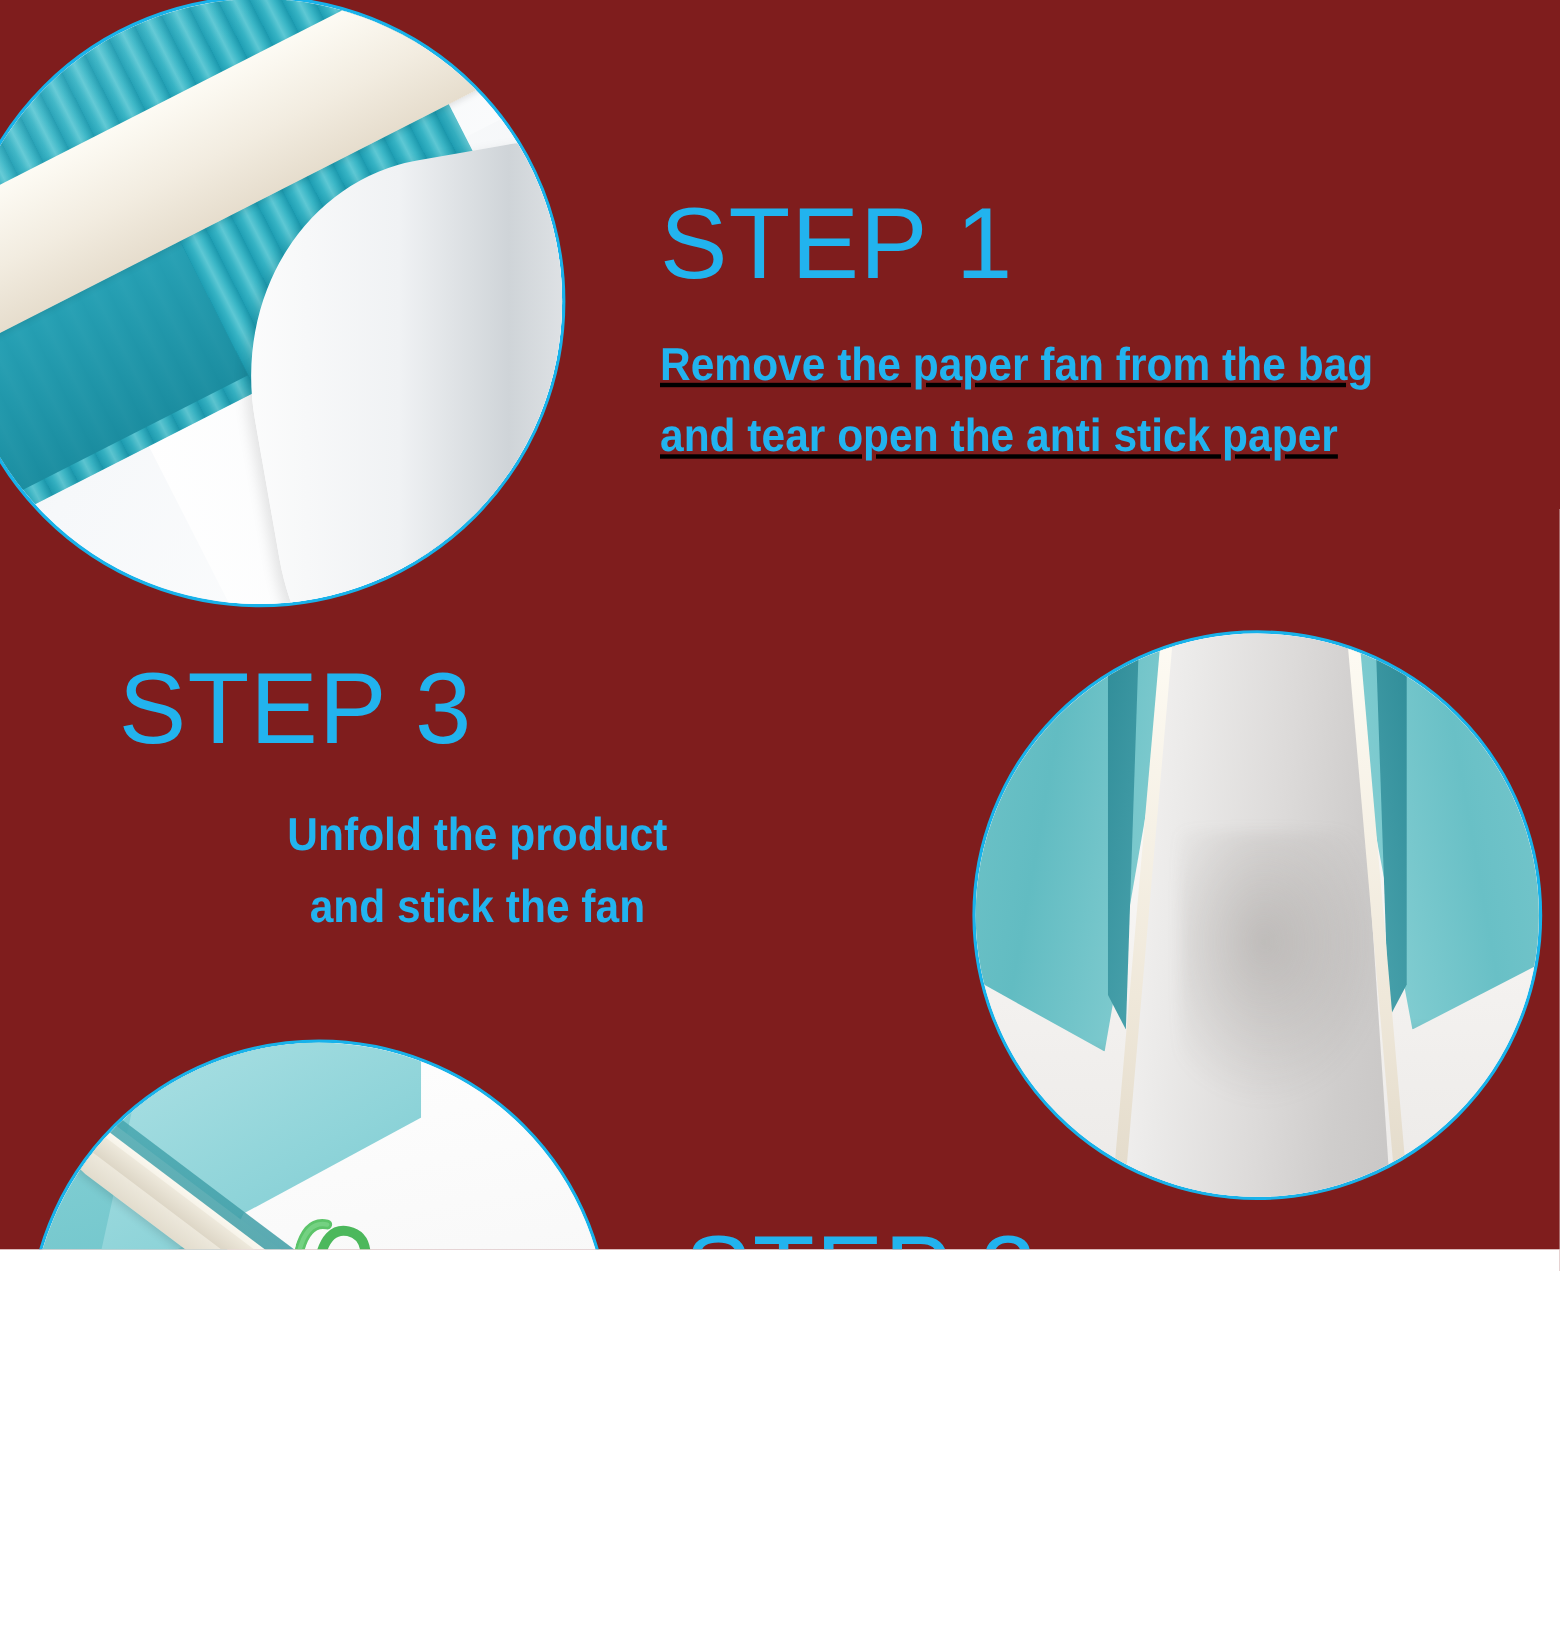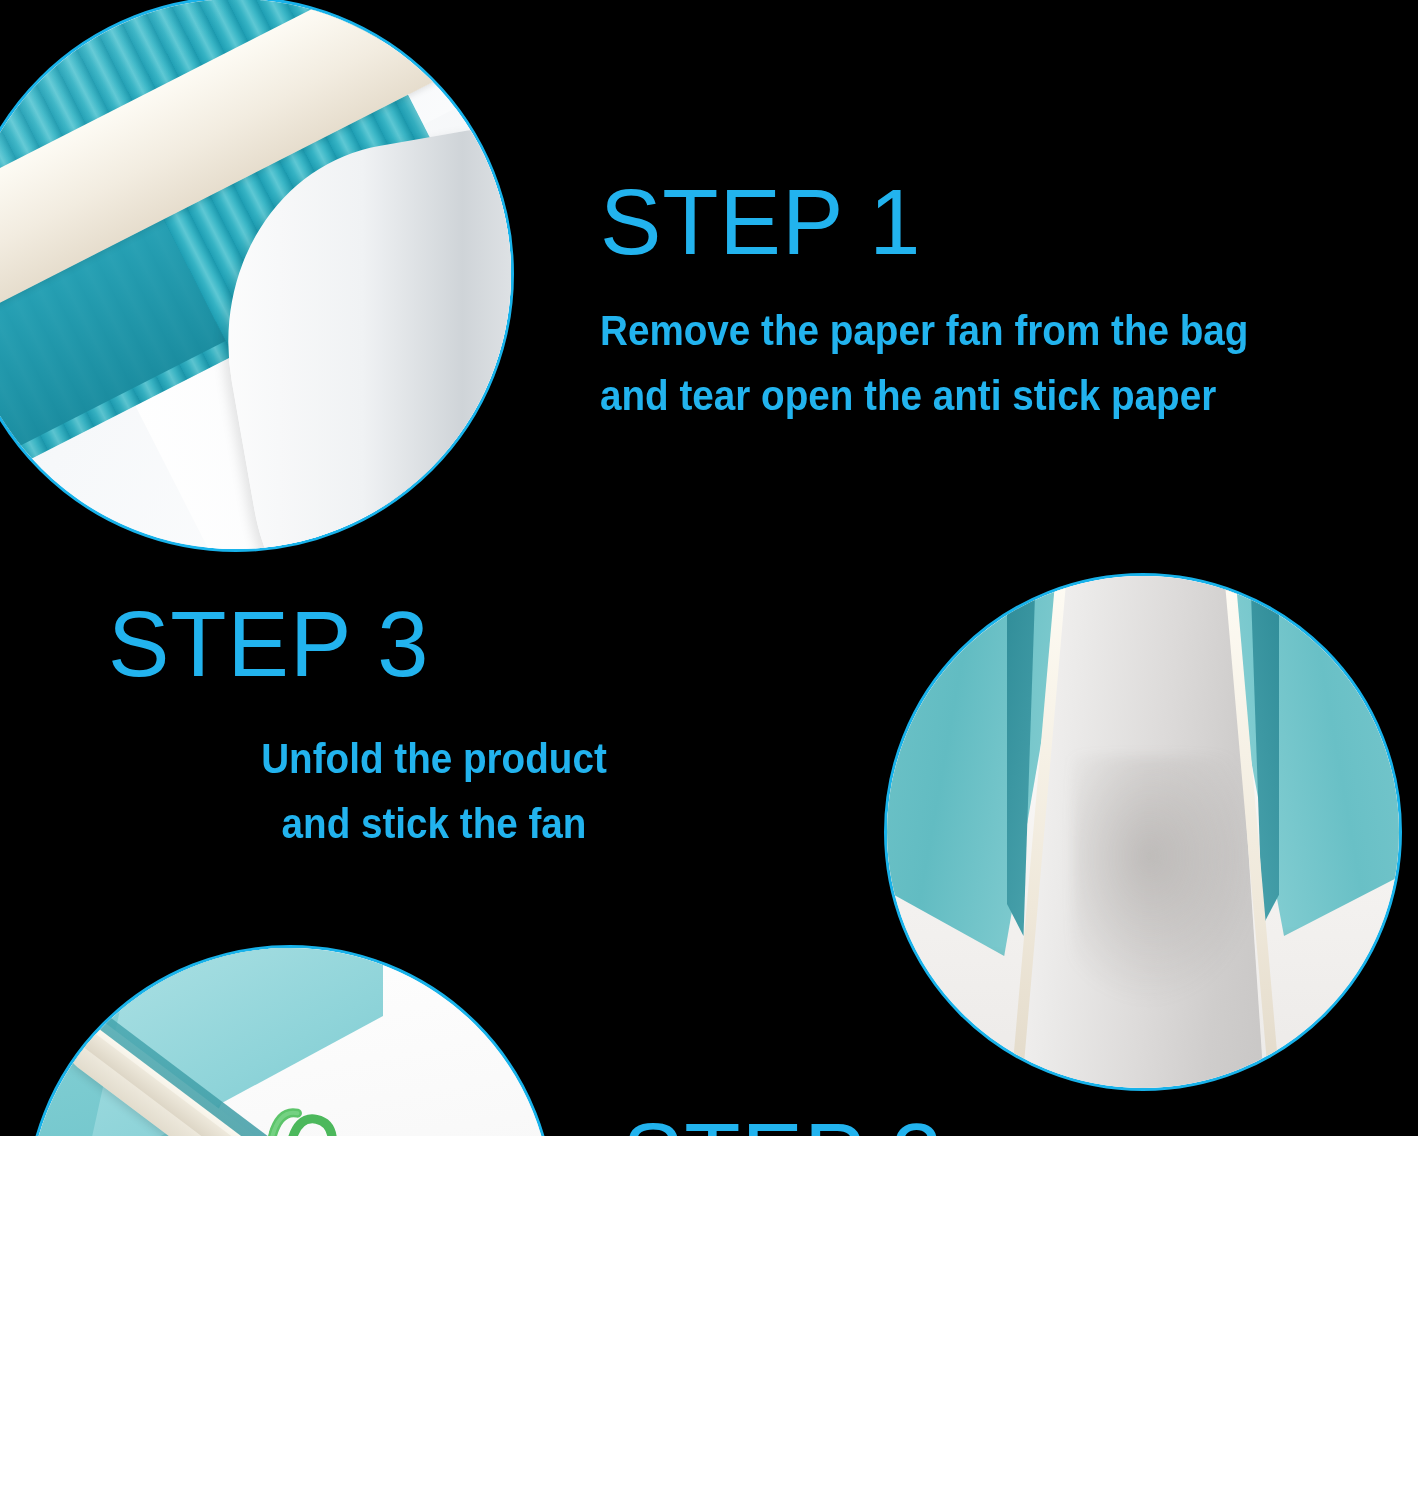--- a/index.html
+++ b/index.html
@@ -7,21 +7,21 @@
     padding: 0;
     background: #ffffff;
   }
   body {
     font-family: "Liberation Sans", sans-serif;
   }
   #page {
     position: relative;
     width: 1418px;
     height: 1136px;
-    background: #000000;
+    background: #7f1d1d;
     overflow: hidden;
   }
 
   
   .photo-circle {
     position: absolute;
     border-radius: 50%;
     overflow: hidden;
     box-sizing: border-box;
     border: 3px solid #18b2ea;
@@ -336,21 +336,21 @@
     transform: scaleX(0.92);
   }
 
   #text-step1 {
     left: 600px;
     top: 176px;
     text-align: left;
   }
   #text-step1 .step-heading { font-size: 92px; }
   #text-step1 .step-line { font-size: 42px; transform-origin: left center; }
-  #text-step1 .step-lines { margin-top: 30px; }
+  #text-step1 .step-lines { margin-top: 30px; text-decoration: underline; }
 
   #text-step2 {
     left: 104px;
     top: 598px;
     text-align: center;
     width: 660px;
   }
   #text-step2 .step-heading { font-size: 92px; text-align: left; padding-left: 4px; }
   #text-step2 .step-line { font-size: 42px; transform-origin: center center; }
   #text-step2 .step-lines { margin-top: 36px; }

